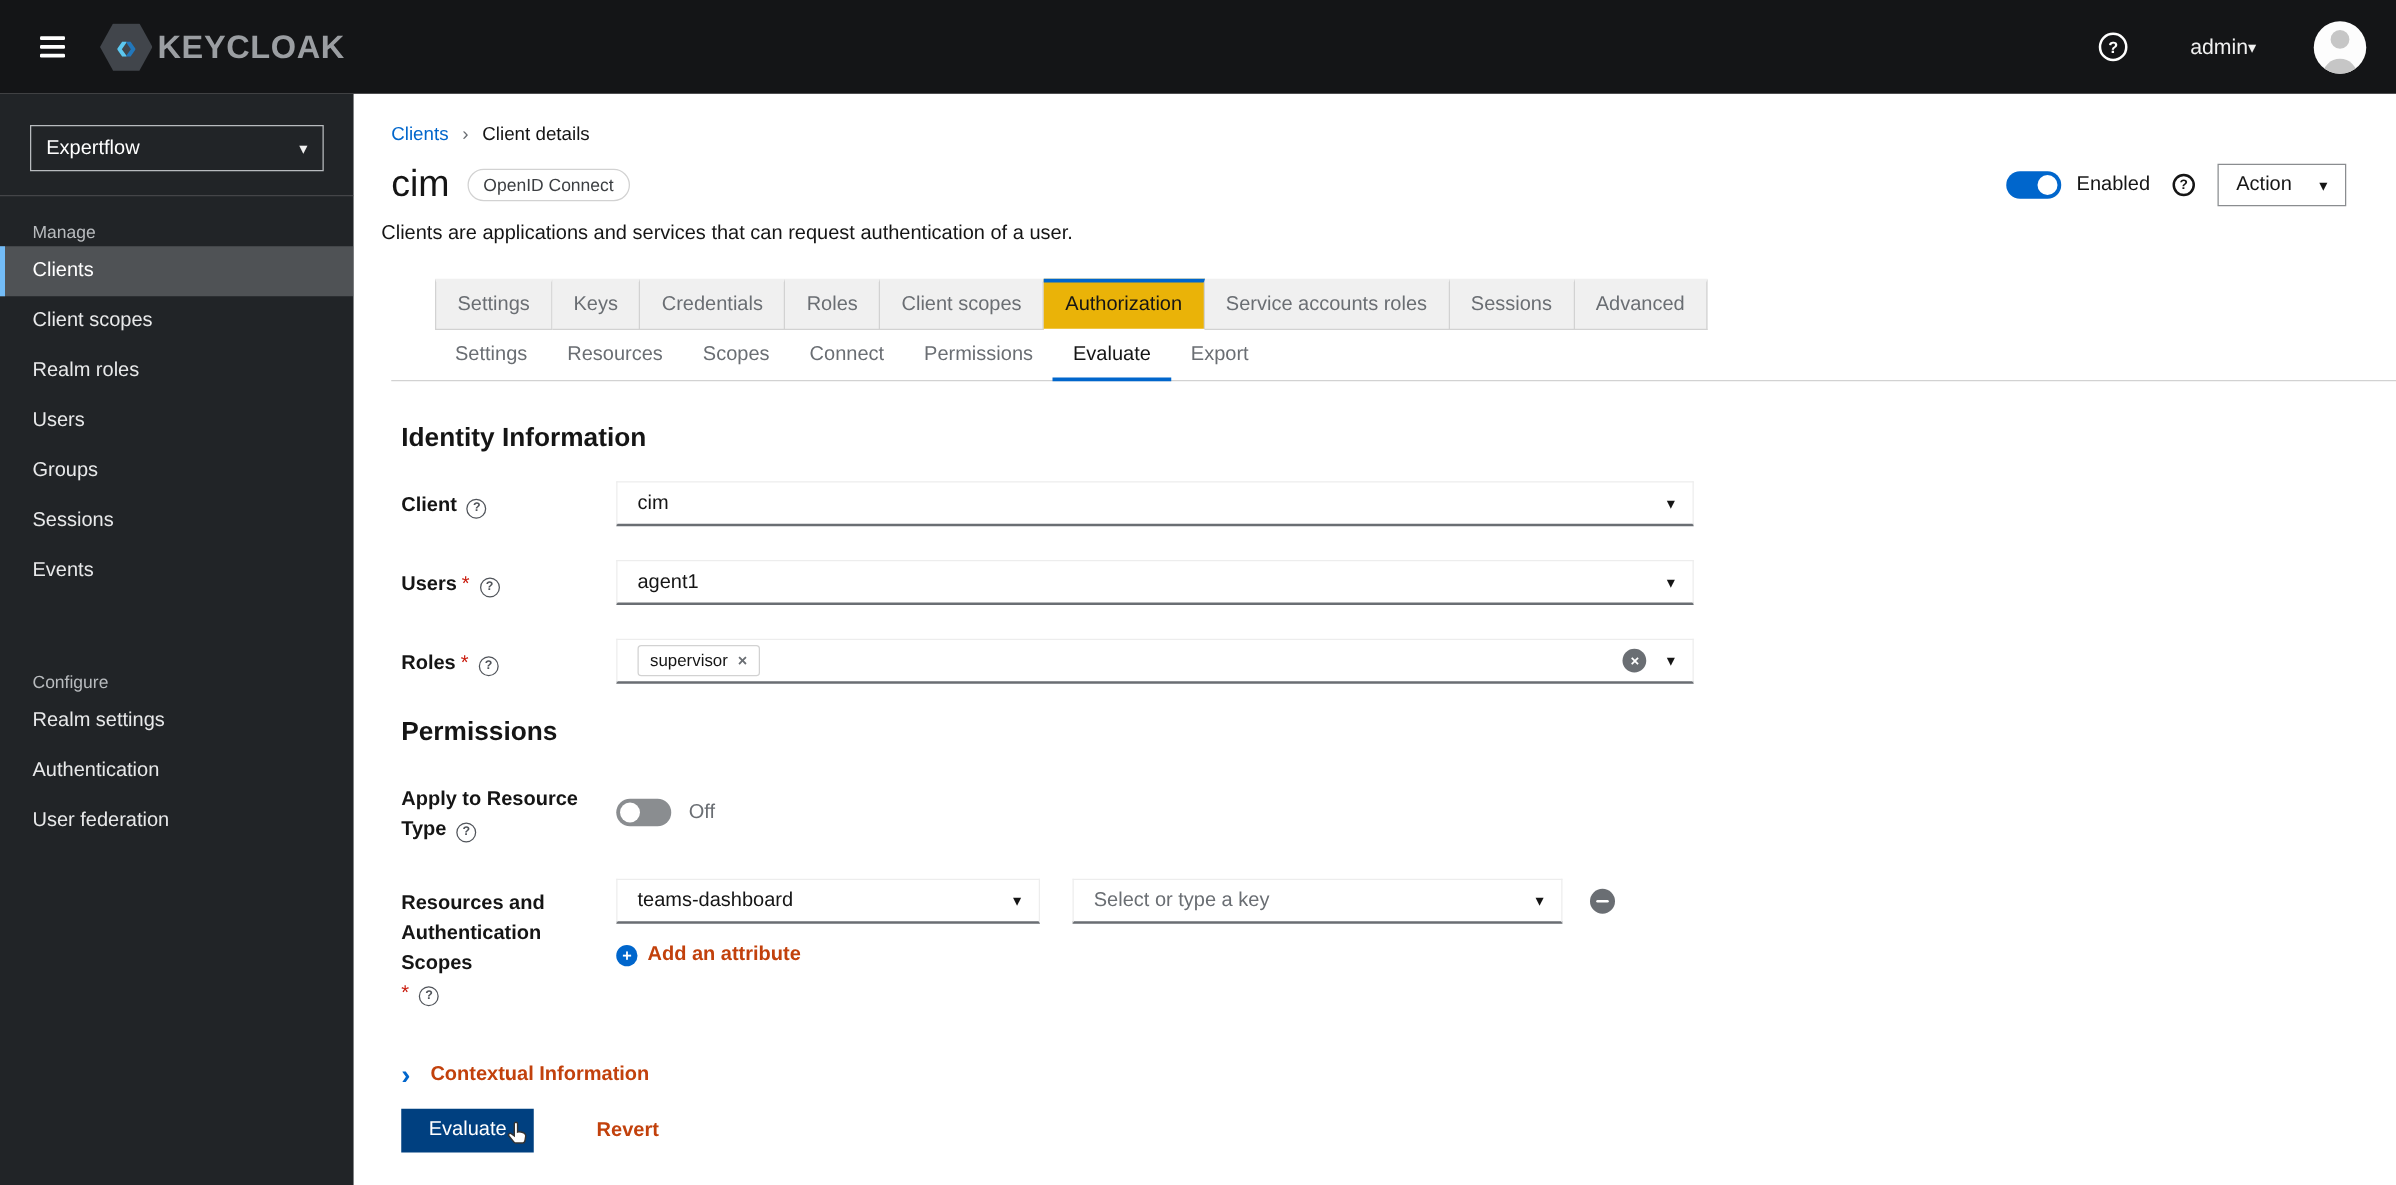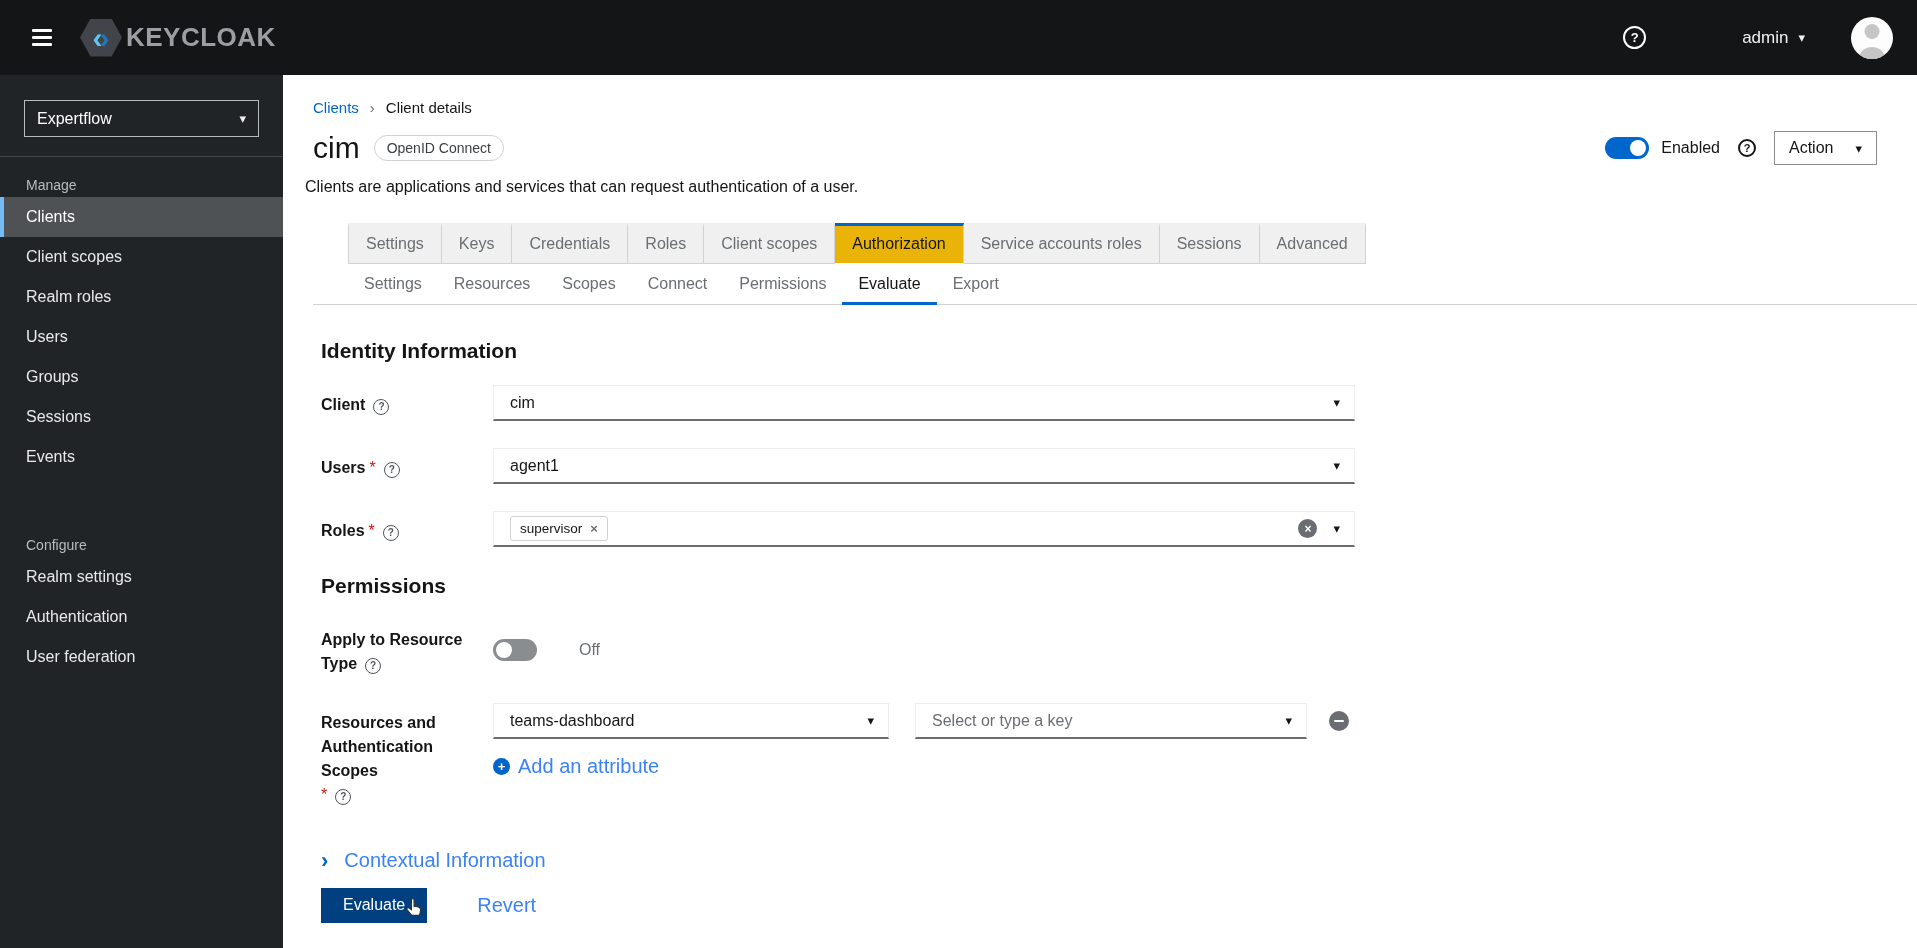--- a/index.html
+++ b/index.html
@@ -18,21 +18,21 @@
          display:flex; align-items:center; justify-content:center; }
   .chv { font-size:30px; font-weight:700; line-height:1; }
   .chv1 { color:#5cc8f0; margin-right:-3px; }
   .chv2 { color:#2277bb; }
   .brand-text { color:#9b9ea2; font-weight:700; font-size:26px; letter-spacing:.5px; margin-left:4px; }
   .mast-right { margin-left:auto; display:flex; align-items:center; gap:0; margin-right:24px; }
   .help-circle { width:23px; height:23px; border-radius:50%; border:2px solid #fff;
                  background:transparent; color:#fff; font-weight:700; font-size:13px;
                  display:flex; align-items:center; justify-content:center; cursor:pointer; }
   .user-menu { background:none; border:none; color:#f0f0f0; font-size:17px; cursor:pointer;
-               display:flex; align-items:center; gap:10px; margin-left:96px; }
+               display:flex; align-items:center; margin-left:50px; }
   .caret { font-size:13px; line-height:1; }
   .caret-light { color:#f0f0f0; }
   .avatar { width:42px; height:42px; border-radius:50%; background:#fdfdfd;
             position:relative; overflow:hidden; margin-left:46px; cursor:pointer; }
   .av-head { position:absolute; top:7px; left:50%; transform:translateX(-50%);
              width:15px; height:15px; border-radius:50%; background:#c6c6c6; }
   .av-body { position:absolute; bottom:-5px; left:50%; transform:translateX(-50%);
              width:28px; height:17px; border-radius:14px 14px 0 0; background:#c6c6c6; }
 
   
@@ -97,34 +97,34 @@
                     padding:0 14px 0 16px; cursor:pointer; font-size:16px; }
   .sel-value { flex:1; color:#151515; }
   .sel-placeholder { flex:1; color:#6a6e73; }
   .sel-caret { color:#151515; font-size:13px; }
   .chip { display:inline-flex; align-items:center; border:1px solid #d2d2d2; border-radius:3px;
           background:#fff; padding:4px 9px; font-size:13.5px; color:#151515; gap:8px; }
   .chip-x { color:#6a6e73; font-weight:700; font-size:13px; cursor:pointer; }
   .clear-circle { width:19px; height:19px; border-radius:50%; background:#6a6e73; color:#fff;
                   display:inline-flex; align-items:center; justify-content:center;
                   font-size:12px; font-weight:700; cursor:pointer; margin-right:16px; }
-  .toggle-row { display:flex; align-items:center; padding-top:4px;gap:28px; }
+  .toggle-row { display:flex; align-items:center; padding-top:4px; }
   .off-label { margin-left:14px; font-size:16px; color:#6a6e73; }
   .dual-selects { display:flex; align-items:center; }
-  .select-control.w1 { width:396px; margin-right:26px; }
+  .select-control.w1 { width:339px; margin-right:26px; }
   .select-control.w2 { width:392px; }
   .minus-circle { width:20px; height:20px; border-radius:50%; background:#6a6e73;
                   display:inline-flex; align-items:center; justify-content:center;
                   margin-left:22px; cursor:pointer; flex:none; }
   .minus-circle i { display:block; width:10px; height:2.5px; background:#fff; border-radius:1px; }
   .add-attr { display:flex; align-items:center; margin:16px 0 0 172px; cursor:pointer; }
   .plus-circle { width:17px; height:17px; border-radius:50%; background:#0066cc; color:#fff;
                  display:inline-flex; align-items:center; justify-content:center;
                  font-size:13px; font-weight:700; margin-right:8px; flex:none; }
-  .link-blue { color:#3b82f6; font-size:20px; text-decoration:none; cursor:pointer; }
+  .link-blue { color:#c2410c; font-size:16px; text-decoration:none; cursor:pointer;font-weight:bold; }
   .contextual { display:flex; align-items:center; margin-top:42px; cursor:pointer; }
   .ctx-chevron { color:#0066cc; font-size:22px; font-weight:700; line-height:1; margin-right:16px; }
   .actions-row { display:flex; align-items:center; margin-top:16px; }
   .evaluate-btn { position:relative; background:#004080; color:#fff; border:none; font-size:16px;
                   font-family:"Liberation Sans",sans-serif; padding:8px 22px 9px 22px; cursor:pointer; }
   .cursor-svg { position:absolute; right:2px; top:9px; }
   .revert { margin-left:50px; }
 </style>
 </head>
 <body>

